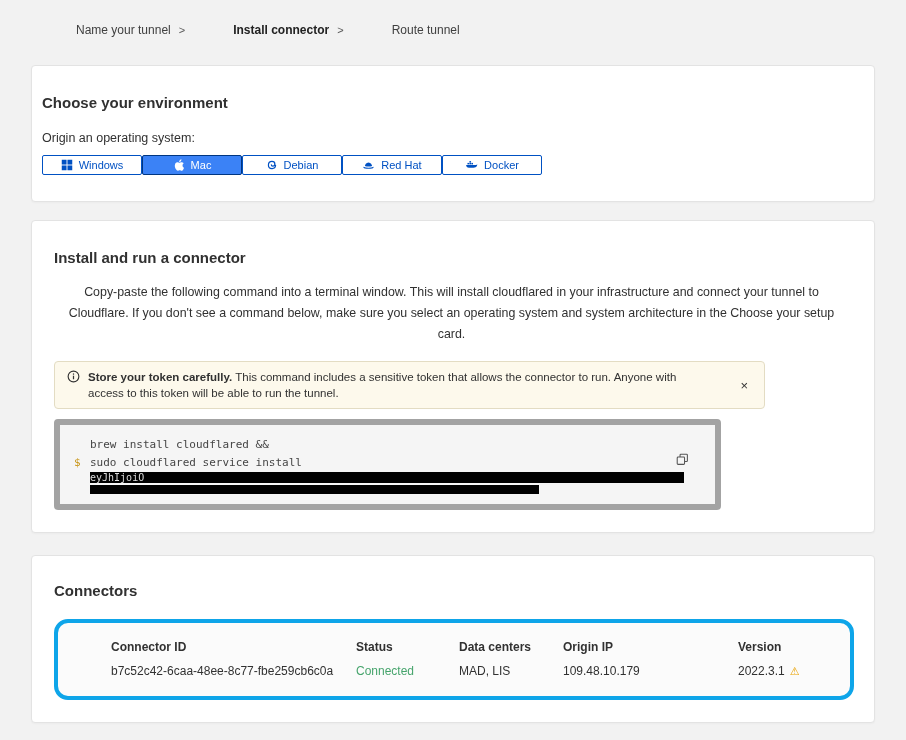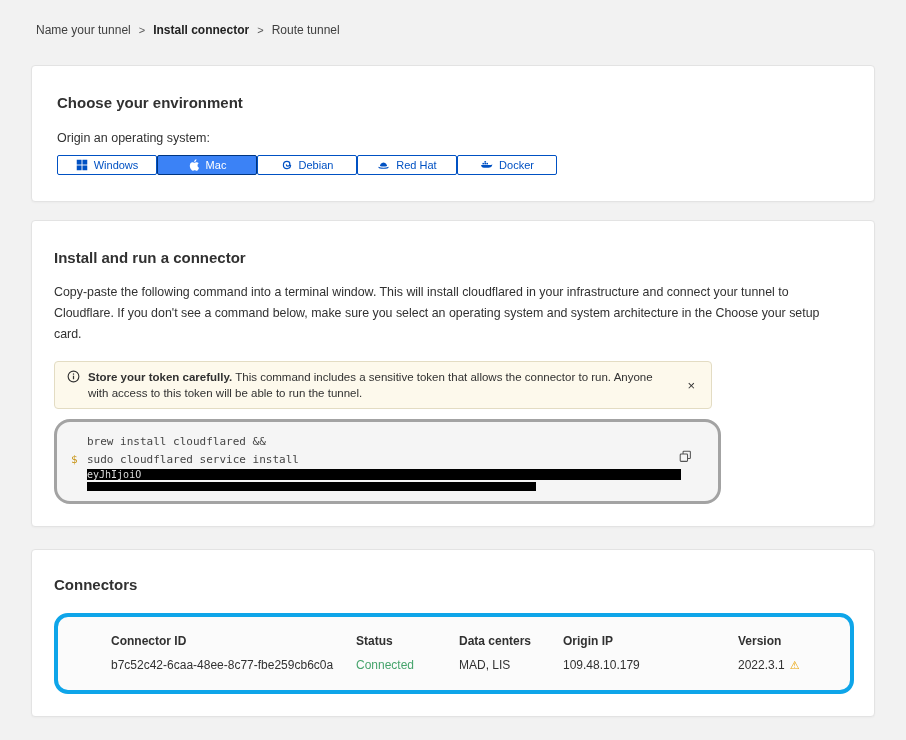--- a/index.html
+++ b/index.html
@@ -7,63 +7,63 @@
   body {
     width: 906px; height: 740px; overflow: hidden;
     background: #f2f2f2;
     font-family: "Liberation Sans", sans-serif;
     color: #313131;
   }
   .page { padding: 0 31px; }
 
   
   .breadcrumb { margin: 23px 0 0 5px; font-size: 12px; display: flex; align-items: center; }
-  .crumb { color: #404040; cursor: pointer; }
+  .crumb { color: #404040; cursor: pointer; margin-left: 40px; }
   .crumb.active { font-weight: 700; color: #222; }
   .sep { margin: 0 8px; color: #595959; font-size: 11px; }
 
   
   .card {
     background: #fff; border: 1px solid #e3e3e3; border-radius: 4px;
     box-shadow: 0 1px 2px rgba(0,0,0,0.03);
   }
   .card-title { font-size: 15px; font-weight: 700; color: #313131; margin: 0; }
 
-  .card-env { margin-top: 28px; padding: 28px 22px 26px 25px; }
+  .card-env { margin-top: 28px; padding: 28px 22px 26px 10px; }
   .os-label { margin: 20px 0 0 0; font-size: 12.5px; color: #313131; }
   .os-row { display: flex; margin-top: 10px; }
   .os-btn {
     width: 100px; height: 20px; border: 1px solid #0051c3; background: #fff;
     color: #0051c3; border-radius: 2px; font-size: 11px; font-family: inherit;
     display: inline-flex; align-items: center; justify-content: center; gap: 6px;
     cursor: pointer; padding: 0;
   }
   .os-btn.selected { background: #3b82f6; border-color: #003681; color: #fff; }
   .os-btn svg { display: block; }
 
   .card-install { margin-top: 18px; padding: 28px 22px 22px 22px; }
-  .install-desc { margin: 16px 0 0 0; font-size: 12.4px; line-height: 21px; color: #313131; max-width: 795px; }
+  .install-desc { margin: 16px 0 0 0; font-size: 12.4px; line-height: 21px; color: #313131; max-width: 795px; text-align: center; }
 
   .warning {
-    margin-top: 16px; width: 658px;
+    margin-top: 16px; width: 711px;
     background: #fdf9ec; border: 1px solid #e3dcc3; border-radius: 4px;
     padding: 7px 12px; display: flex; align-items: flex-start;
     font-size: 11.5px; line-height: 16px; color: #313131;
   }
   .warning-icon { margin: 1px 8px 0 0; flex: 0 0 auto; }
   .warning-text { flex: 1; padding-right: 30px; }
   .warning-close {
     margin-left: auto; align-self: center; background: none; border: none;
     font-size: 13px; line-height: 1; color: #333; cursor: pointer; padding: 2px 4px;
     font-family: inherit;
   }
 
   .code-block {
     position: relative; margin-top: 10px; width: 667px;
-    background: #f5f5f5; border: 3px solid #a3a3a3; border-radius: 16px;
+    background: #f5f5f5; border: 6px solid #a3a3a3; border-radius: 4px;
     padding: 10px 14px 10px 14px;
     font-family: "DejaVu Sans Mono", monospace; font-size: 11px; color: #454545;
   }
   .code-grid { display: grid; grid-template-columns: 16px 1fr; }
   .code-line1 { line-height: 19px; }
   .code-line2 { line-height: 17px; }
   .prompt { color: #c9971c; line-height: 17px; }
   .token-bar {
     height: 11px; width: 594px; background: #000; margin-top: 1px;
     display: flex; align-items: flex-start;

